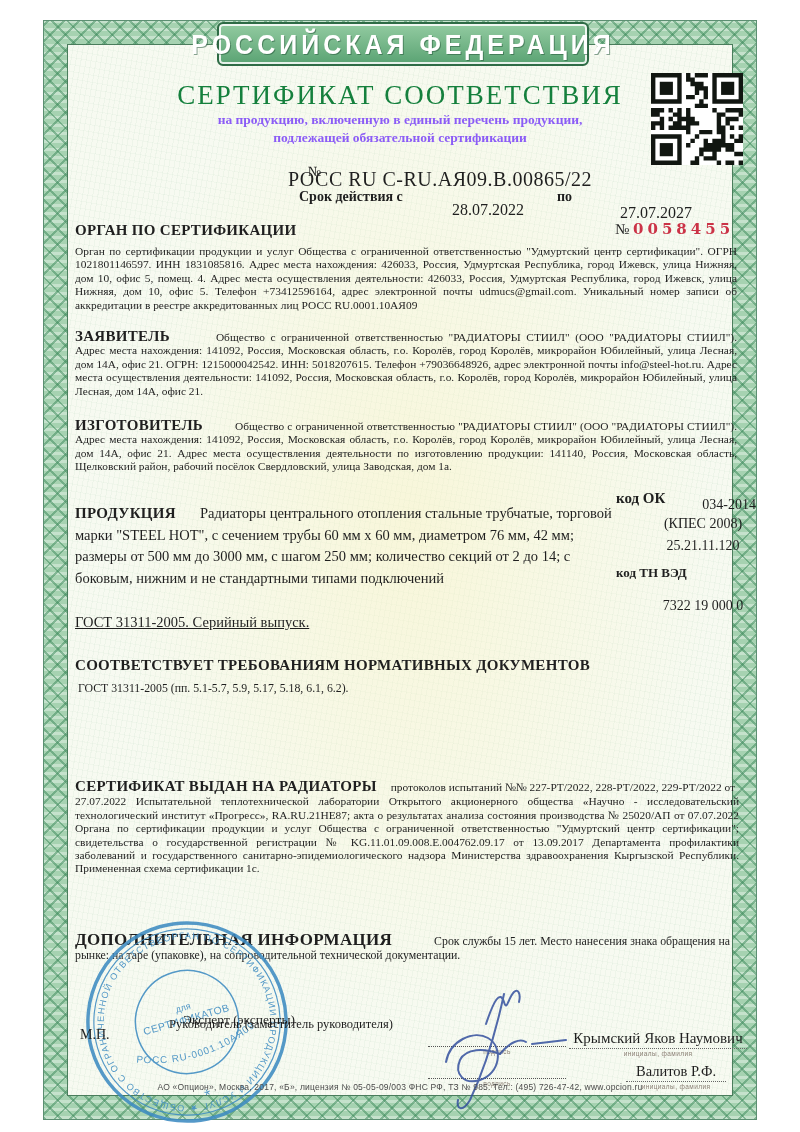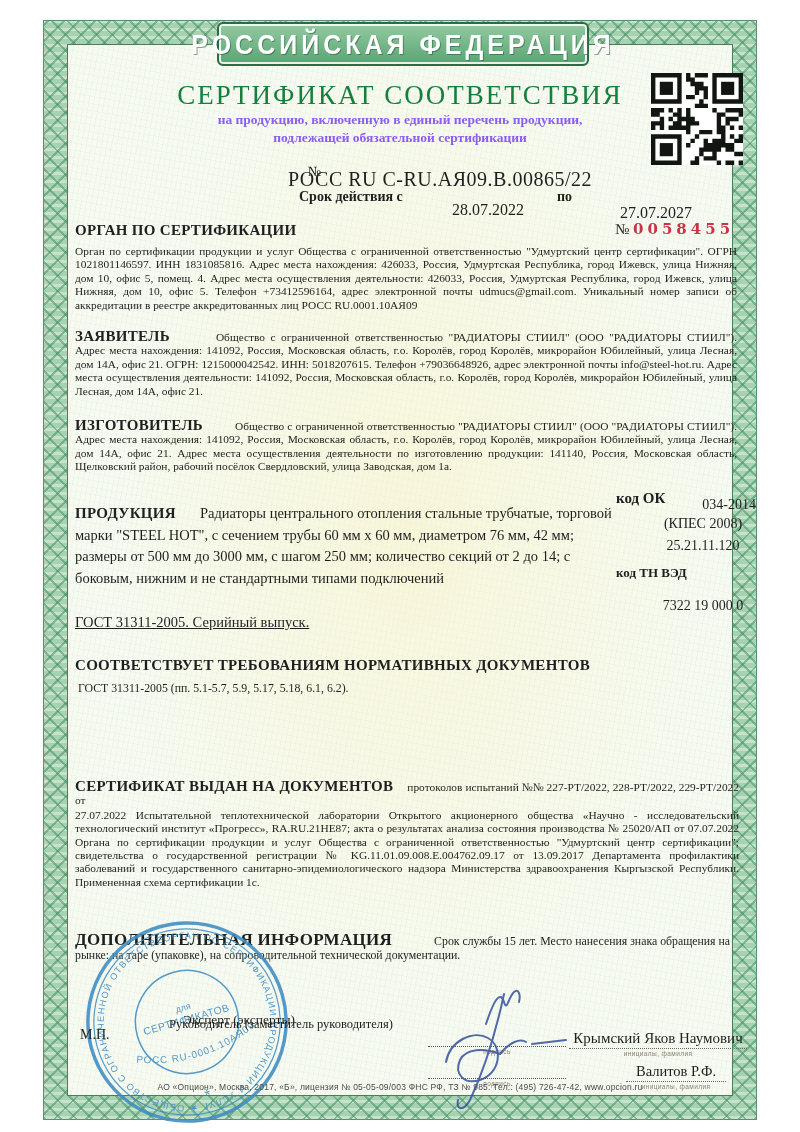--- a/index.html
+++ b/index.html
@@ -155,21 +155,21 @@
 <div class="abs code-ok-value">034-2014</div>
 <div class="abs kpes">(КПЕС 2008)</div>
 <div class="abs okpd">25.21.11.120</div>
 <div class="abs tnved-label">код ТН ВЭД</div>
 <div class="abs tnved-value">7322 19 000 0</div>
 
 <div class="abs sec-h conf-h">СООТВЕТСТВУЕТ ТРЕБОВАНИЯМ НОРМАТИВНЫХ ДОКУМЕНТОВ</div>
 <div class="abs conf-t">ГОСТ 31311-2005 (пп. 5.1-5.7, 5.9, 5.17, 5.18, 6.1, 6.2).</div>
 
 <div class="abs body-txt basis">
-  <span class="sec-h">СЕРТИФИКАТ ВЫДАН НА ДОКУМЕНТОВ</span><span class="gap" style="width:14px"></span><span class="intro">протоколов испытаний №№ 227-РТ/2022, 228-РТ/2022, 229-РТ/2022 от</span>
+  <span class="sec-h">СЕРТИФИКАТ ВЫДАН НА РАДИАТОРЫ</span><span class="gap" style="width:14px"></span><span class="intro">протоколов испытаний №№ 227-РТ/2022, 228-РТ/2022, 229-РТ/2022 от</span>
   <div class="rest">27.07.2022 Испытательной теплотехнической лаборатории Открытого акционерного общества «Научно - исследовательский технологический институт «Прогресс», RA.RU.21НЕ87; акта о результатах анализа состояния производства № 25020/АП от 07.07.2022 Органа по сертификации продукции и услуг Общества с ограниченной ответственностью "Удмуртский центр сертификации"; свидетельства о государственной регистрации № KG.11.01.09.008.Е.004762.09.17 от 13.09.2017 Департамента профилактики заболеваний и государственного санитарно-эпидемиологического надзора Министерства здравоохранения Кыргызской Республики. Примененная схема сертификации 1с.</div>
 </div>
 
 <div class="abs addl"><span class="sec-h">ДОПОЛНИТЕЛЬНАЯ ИНФОРМАЦИЯ</span><span class="gap" style="width:42px"></span><span>Срок службы 15 лет. Место нанесения знака обращения на рынке: на таре (упаковке), на сопроводительной технической документации.</span></div>
 
 <div class="abs stamp">
   <svg width="218" height="218" viewBox="0 0 220 220" xmlns="http://www.w3.org/2000/svg">
     <defs>
       <path id="ringPath" d="M110,26 a84,84 0 1,1 -0.01,0"></path>
       <path id="arcPath" d="M42,132 Q110,162 178,132"></path>

